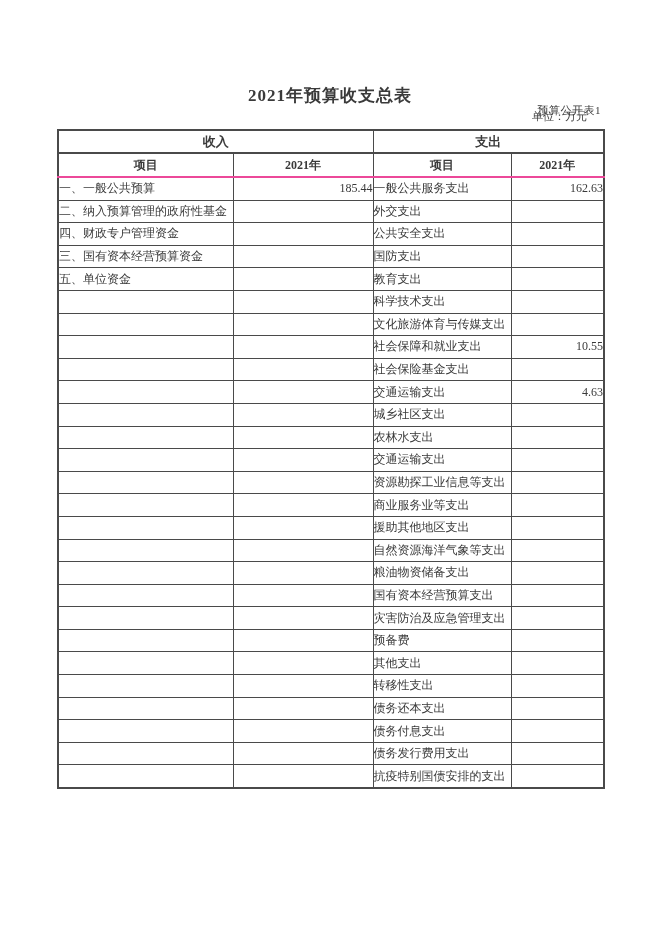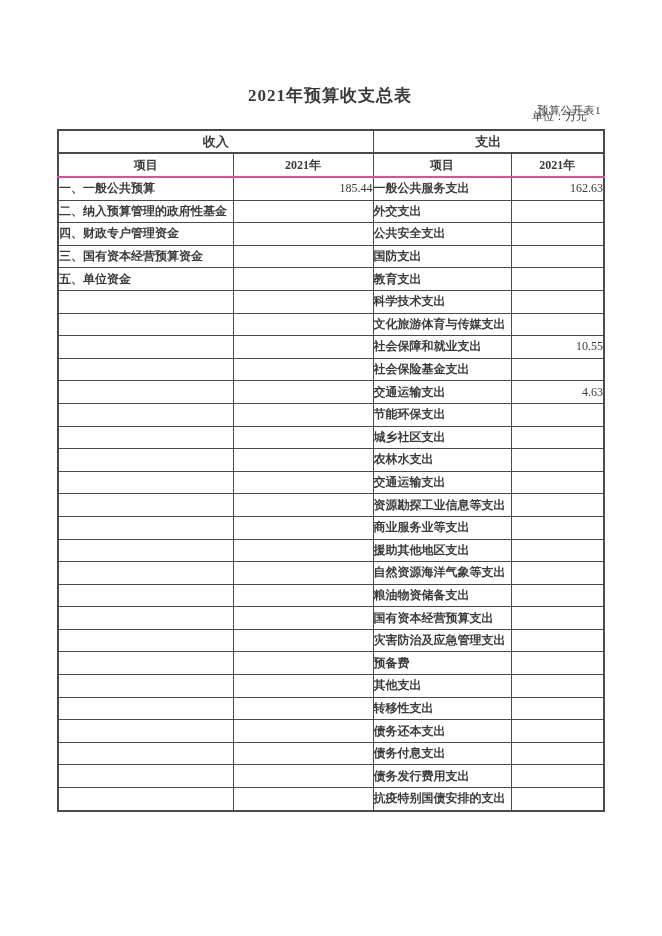--- a/index.html
+++ b/index.html
@@ -71,21 +71,21 @@
     text-align: center;
     border-bottom: 2px solid #4a4a4a;
   }
   tr.colhead-row th {
     height: 22px;
     font-weight: bold;
     text-align: center;
     border-bottom: 2px solid #ec4899;
   }
   tbody td { height: 21.6px; }
-  td.item  { text-align: left;  padding-left: 4px;  padding-right: 1px; font-weight: bold; }
+  td.item  { text-align: left;  padding-left: 4px;  padding-right: 1px; }
   td.value { text-align: right; padding-right: 3px; }
 </style>
 </head>
 <body>
 
 <div class="page">
 
   <div class="corner-label">预算公开表1</div>
 
   <div class="page-title">2021年预算收支总表</div>
@@ -168,26 +168,20 @@
     </tr>
         <tr>
       <td class="item"></td>
       <td class="value"></td>
       <td class="item">交通运输支出</td>
       <td class="value">4.63</td>
     </tr>
         <tr>
       <td class="item"></td>
       <td class="value"></td>
-      <td class="item">节能环保支出</td>
-      <td class="value"></td>
-    </tr>
-        <tr>
-      <td class="item"></td>
-      <td class="value"></td>
       <td class="item">城乡社区支出</td>
       <td class="value"></td>
     </tr>
         <tr>
       <td class="item"></td>
       <td class="value"></td>
       <td class="item">农林水支出</td>
       <td class="value"></td>
     </tr>
         <tr>

